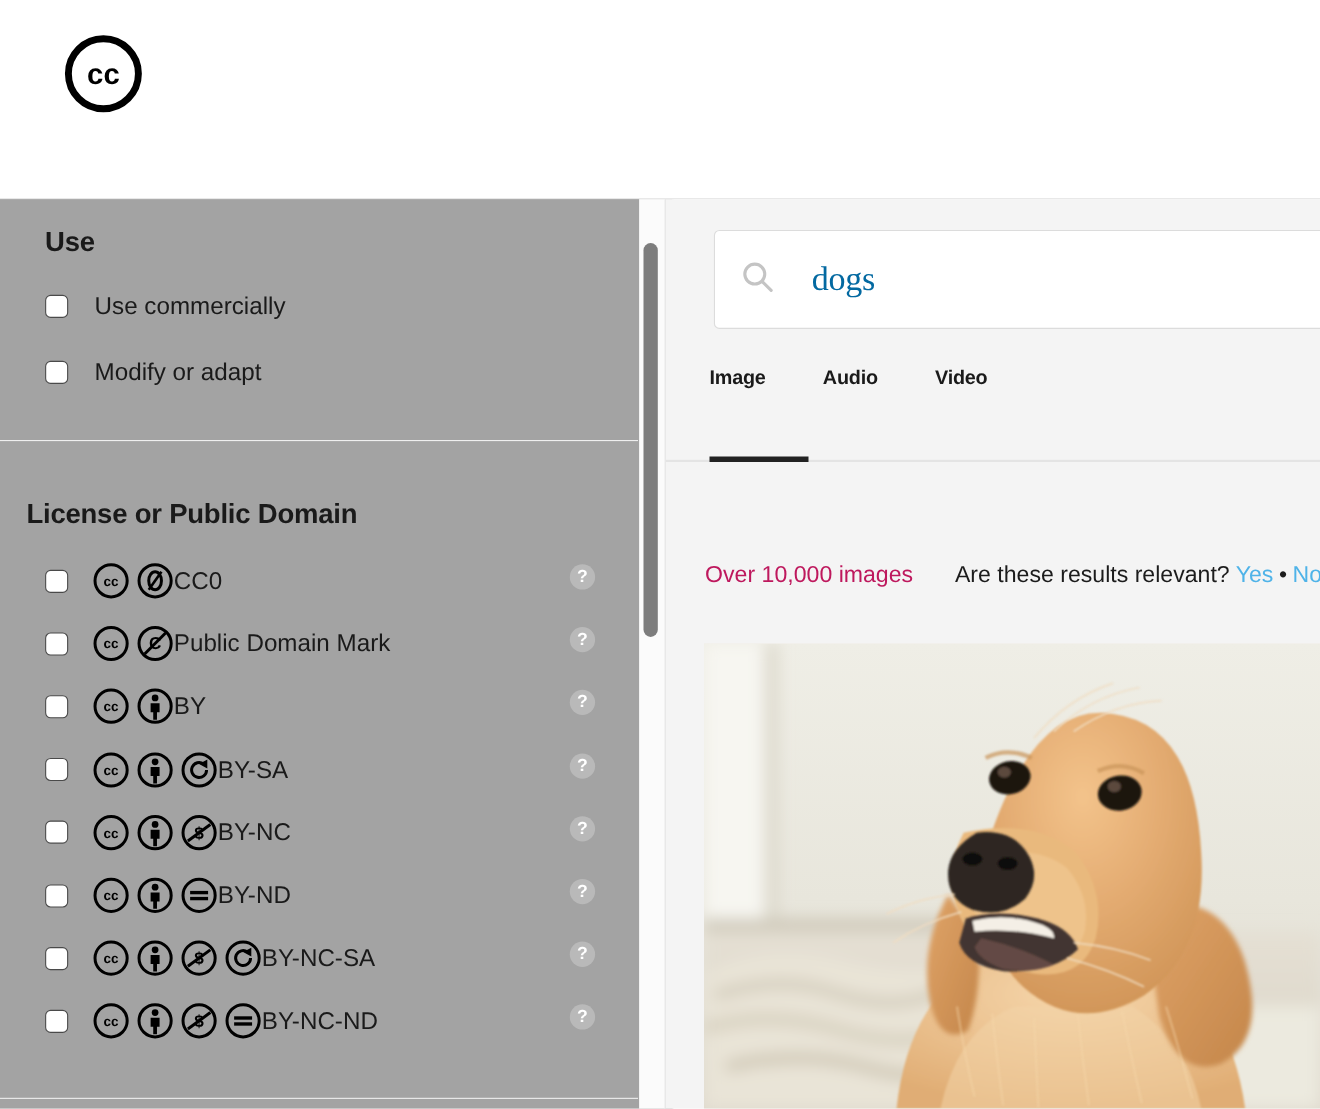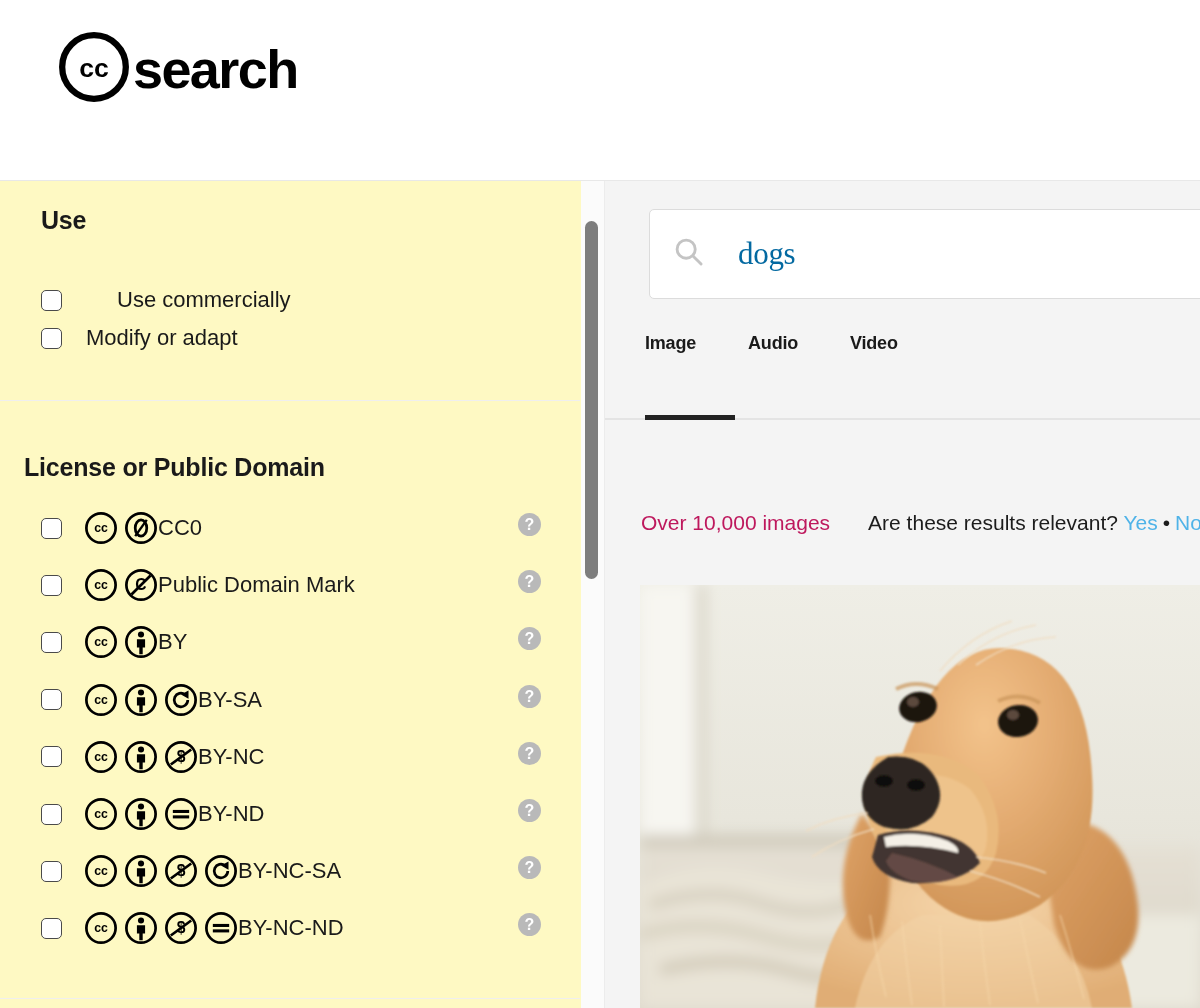--- a/index.html
+++ b/index.html
@@ -22,21 +22,21 @@
   }
   .logo-mark { display: block; }
   .logo-word {
     font-size: 54px; font-weight: 700; letter-spacing: -1.6px;
     color: #000000; line-height: 1; margin-left: 2px;
   }
 
   
   .sidebar {
     position: absolute; left: 0; top: 181px; width: 612px; height: 827px;
-    background: #fef9c3; border-right: 1px solid #e6e6e6; padding-left: 35px;
+    background: #a3a3a3; border-right: 1px solid #e6e6e6; padding-left: 35px;
   }
   .section-title {
     font-size: 25px; font-weight: 700; color: #1a1a1a;
     letter-spacing: -0.2px;
   }
   .sec-use-title { position: absolute; left: 41px; top: 25px; }
   .sec-lic-title { position: absolute; left: 24px; top: 272px; }
 
   .divider {
     position: absolute; left: 0; width: 580px; height: 1px; background: #efefef;
@@ -46,21 +46,21 @@
     position: absolute; left: 41px; display: flex; align-items: center;
     height: 30px;
   }
   .cbox {
     width: 21px; height: 21px; border: 1.6px solid #4a4a4a;
     border-radius: 5px; background: #ffffff; flex: none;
   }
   .use-label {
     font-size: 22px; color: #1a1a1a; margin-left: 24px; white-space: nowrap;
   }
-  .use-row-0 { top: 104px; gap: 31px; }
+  .use-row-0 { top: 82px; }
   .use-row-1 { top: 142px; }
 
   
   .lic-row { position: absolute; left: 41px; display: flex; align-items: center; }
   .lic-icons { display: flex; align-items: center; margin-left: 22px; gap: 6px; }
   .lic-label {
     font-size: 22px; color: #1a1a1a; white-space: nowrap;
   }
   .help {
     position: absolute; left: 518px; width: 23px; height: 23px;
@@ -134,21 +134,20 @@
 <div class="page">
 
   <div class="header">
     <div class="logo">
       <span class="logo-mark">
         <svg width="74" height="74" viewBox="0 0 100 100">
           <circle cx="50" cy="50" r="43" fill="none" stroke="#000" stroke-width="8.5"></circle>
           <text x="50" y="63" text-anchor="middle" font-family="Liberation Sans, sans-serif" font-size="36" font-weight="700" fill="#000">cc</text>
         </svg>
       </span>
-      <span class="logo-word">search</span>
     </div>
   </div>
 
   <div class="sidebar">
 
     <div class="divider" style="top:219px"></div>
     <div class="divider" style="top:817px"></div>
 
     <div class="section-title sec-use-title">Use</div>
 

